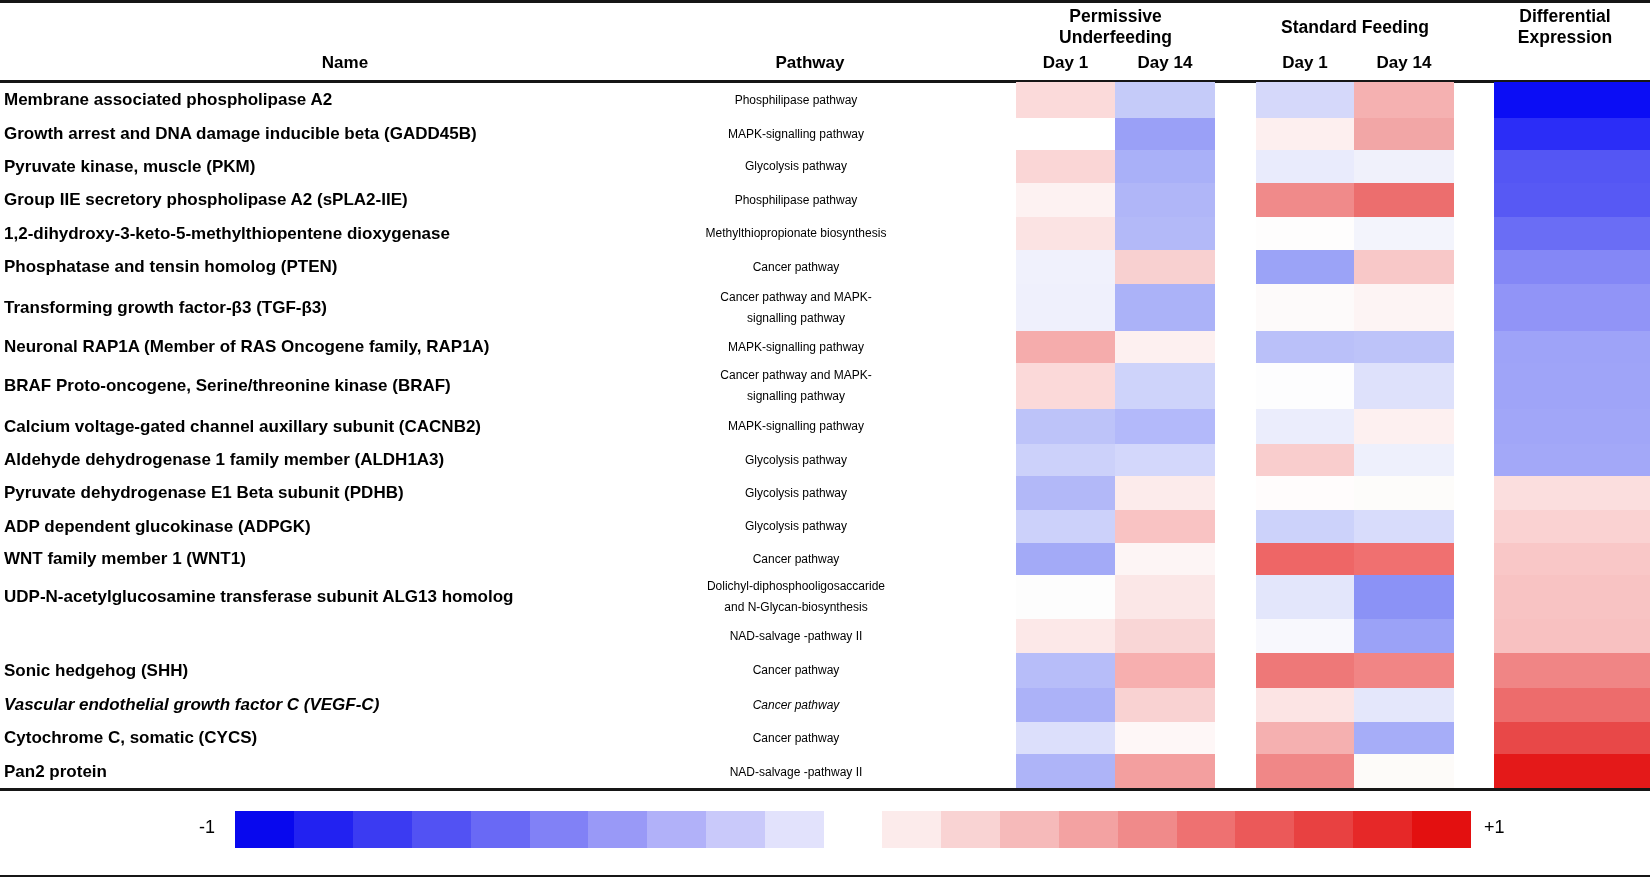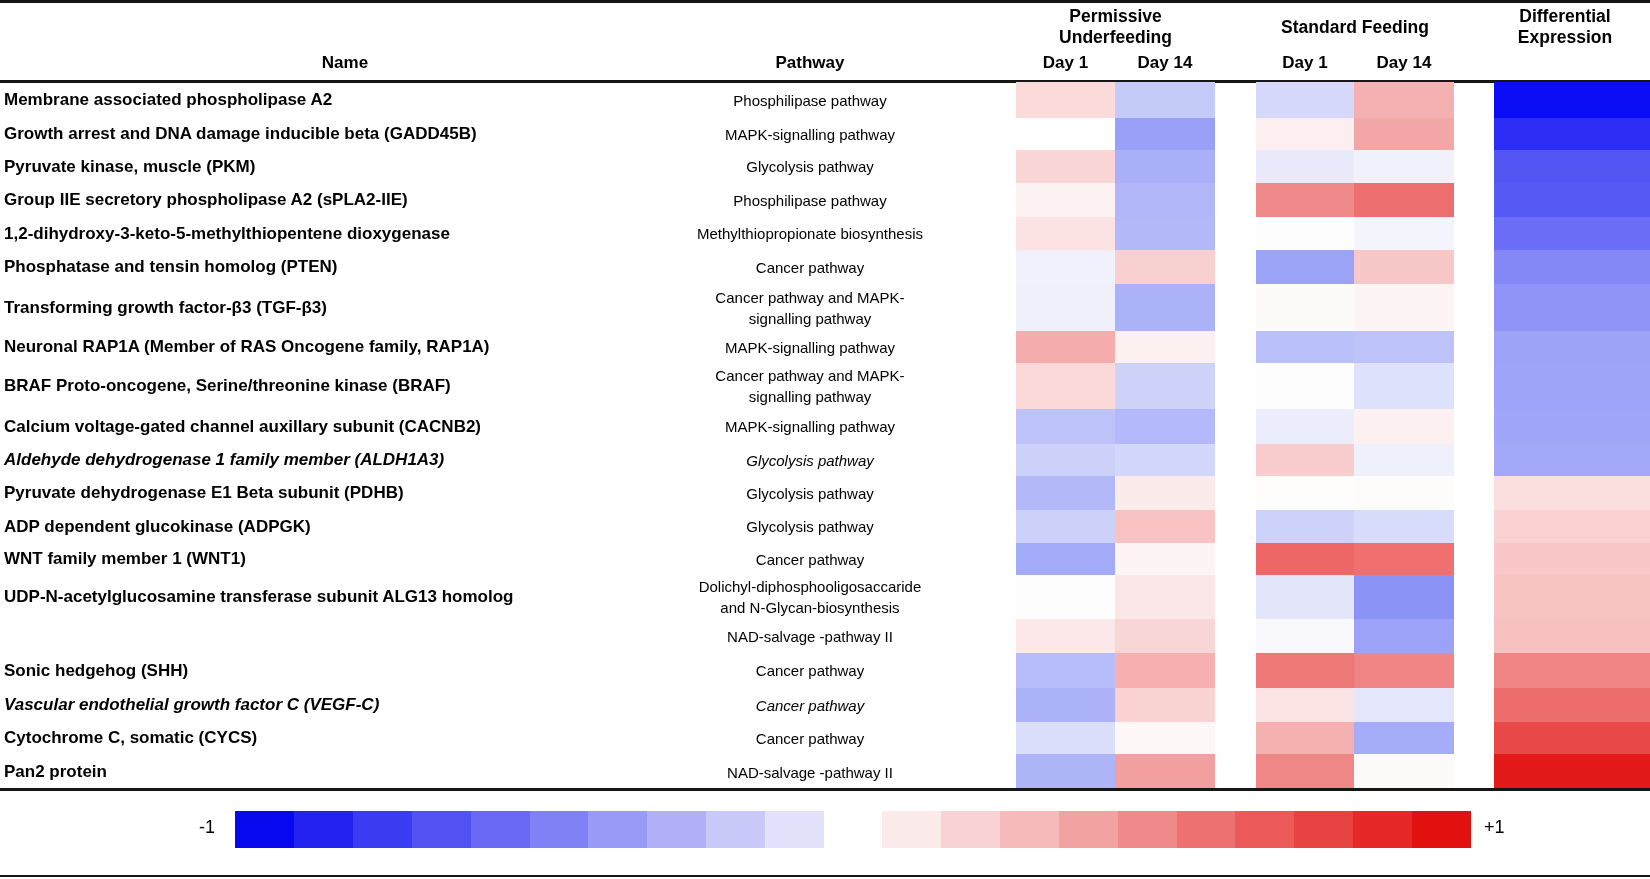--- a/index.html
+++ b/index.html
@@ -32,22 +32,22 @@
   .dh-1{left:1016px;width:99px;}
   .dh-2{left:1115px;width:100px;}
   .dh-3{left:1256px;width:98px;}
   .dh-4{left:1354px;width:100px;}
 
   
   .rows{position:absolute;left:0;top:82px;width:1650px;}
   .row{position:relative;width:1650px;}
   .cell-name{position:absolute;left:4px;top:0;bottom:0;width:545px;display:flex;align-items:center;
     font-weight:bold;font-size:17px;}
-  .cell-pathway{position:absolute;left:565px;top:0;bottom:0;width:490px;display:flex;align-items:center;
-    justify-content:center;text-align:center;font-size:15px;line-height:21px;white-space:pre-line;}
+  .cell-pathway{position:absolute;left:551px;top:0;bottom:0;width:490px;display:flex;align-items:center;
+    justify-content:center;text-align:center;font-size:12px;line-height:21px;white-space:pre-line;}
   .hm{position:absolute;top:0;bottom:0;}
   .hm.c1{left:1016px;width:99px;}
   .hm.c2{left:1115px;width:100px;}
   .hm.c3{left:1256px;width:98px;}
   .hm.c4{left:1354px;width:100px;}
   .hm.c5{left:1494px;width:156px;}
 
   
   .legend-label{position:absolute;top:815px;height:24px;font-size:18px;display:flex;align-items:center;}
   .legend-min{left:150px;width:65px;justify-content:flex-end;}
@@ -181,21 +181,21 @@
     <div class="row" style="height: 35px;">
       <div class="cell-name">Calcium voltage-gated channel auxillary subunit (CACNB2)</div>
       <div class="cell-pathway">MAPK-signalling pathway</div>
       <div class="hm c1" style="background: rgb(189, 195, 249);"></div>
       <div class="hm c2" style="background: rgb(179, 185, 250);"></div>
       <div class="hm c3" style="background: rgb(235, 237, 252);"></div>
       <div class="hm c4" style="background: rgb(253, 240, 240);"></div>
       <div class="hm c5" style="background: rgb(161, 166, 248);"></div>
     </div>
 
-    <div class="row" style="height: 32px; font-style: italic;">
+    <div class="row" style="height: 32px;">
       <div class="cell-name">Aldehyde dehydrogenase 1 family member (ALDH1A3)</div>
       <div class="cell-pathway">Glycolysis pathway</div>
       <div class="hm c1" style="background: rgb(204, 209, 250);"></div>
       <div class="hm c2" style="background: rgb(211, 215, 251);"></div>
       <div class="hm c3" style="background: rgb(249, 205, 205);"></div>
       <div class="hm c4" style="background: rgb(238, 240, 252);"></div>
       <div class="hm c5" style="background: rgb(163, 168, 248);"></div>
     </div>
 
     <div class="row" style="height: 34px;">

